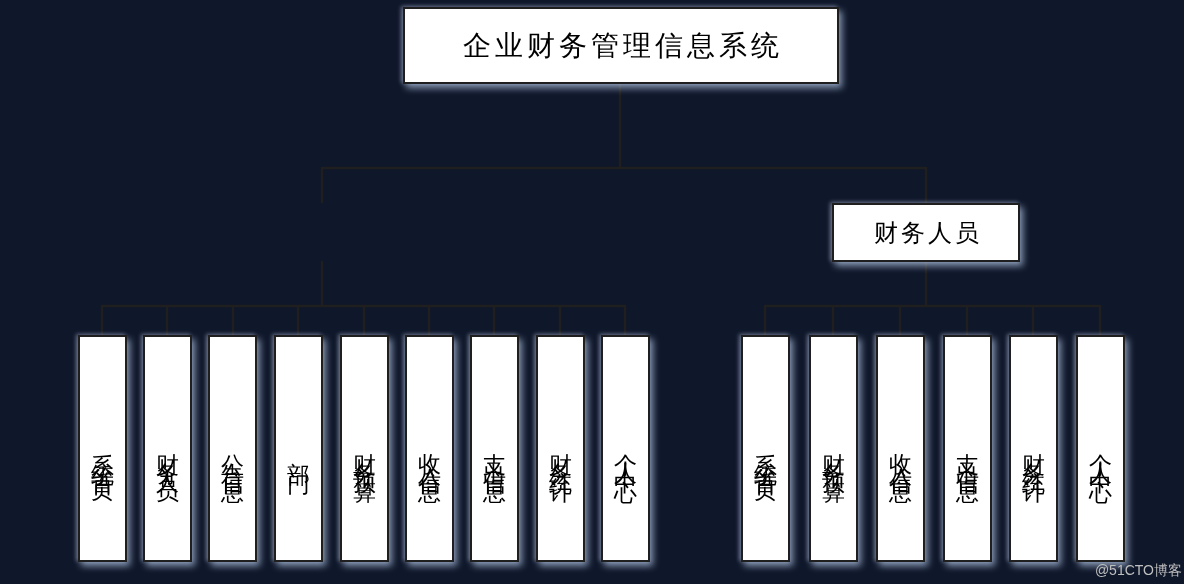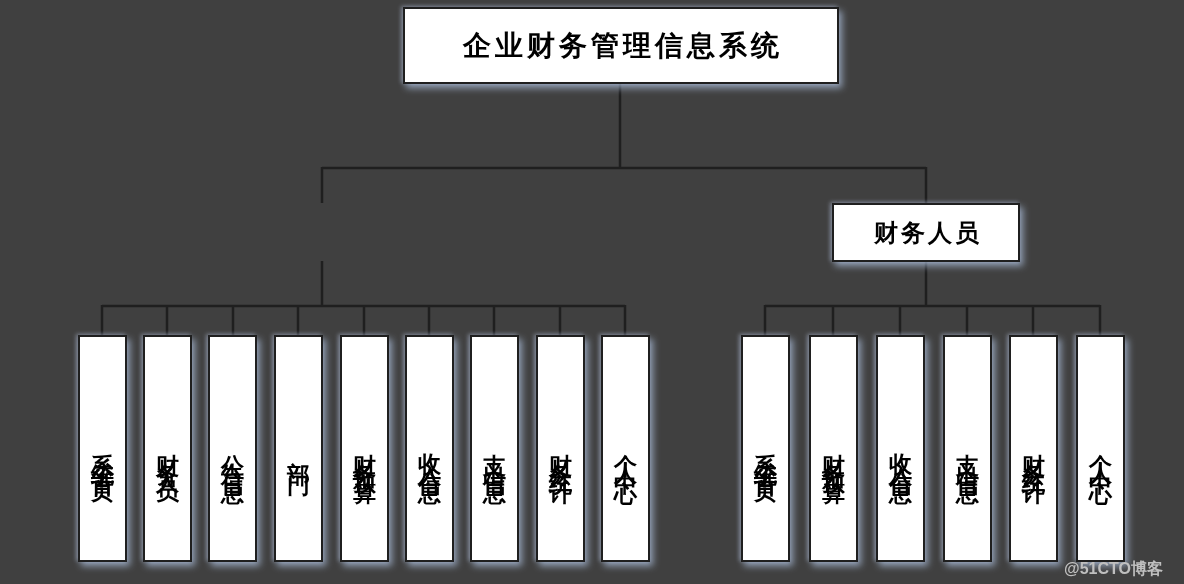--- a/index.html
+++ b/index.html
@@ -8,25 +8,24 @@
     --box-fill: #ffffff;
     --text: #000000;
     --shadow: rgba(173, 192, 222, 0.75);
     --watermark: #bfbfbf;
   }
   html, body { margin: 0; padding: 0; background: #ffffff; }
   .canvas {
     position: relative;
     width: 1184px;
     height: 584px;
-    background: #404040;
+    background: #0f172a;
     overflow: hidden;
     font-family: "Liberation Serif", "DejaVu Serif", serif;
     color: var(--text);
-    font-weight: bold;
   }
   svg.connectors {
     position: absolute;
     left: 0; top: 0;
     width: 1184px; height: 584px;
   }
   svg.connectors path {
     stroke: var(--line);
     stroke-width: 2.5;
     fill: none;
@@ -48,24 +47,24 @@
     text-orientation: upright;
     font-size: 23px;
     letter-spacing: 9px;
     line-height: 1;
   }
   
   .root-node span, .branch-node span { margin-right: -4px; }
   .leaf-node .vlabel { margin-bottom: -9px; }
   .watermark {
     position: absolute;
-    right: 21px;
+    right: 2px;
     bottom: 4px;
     font-family: "Liberation Sans", "DejaVu Sans", sans-serif;
-    font-size: 16px;
+    font-size: 14px;
     color: var(--watermark);
   }
 </style>
 </head>
 <body>
 
 <div class="canvas">
 
   <svg class="connectors" viewBox="0 0 1184 584" xmlns="http://www.w3.org/2000/svg" aria-hidden="true">
     <path d="

